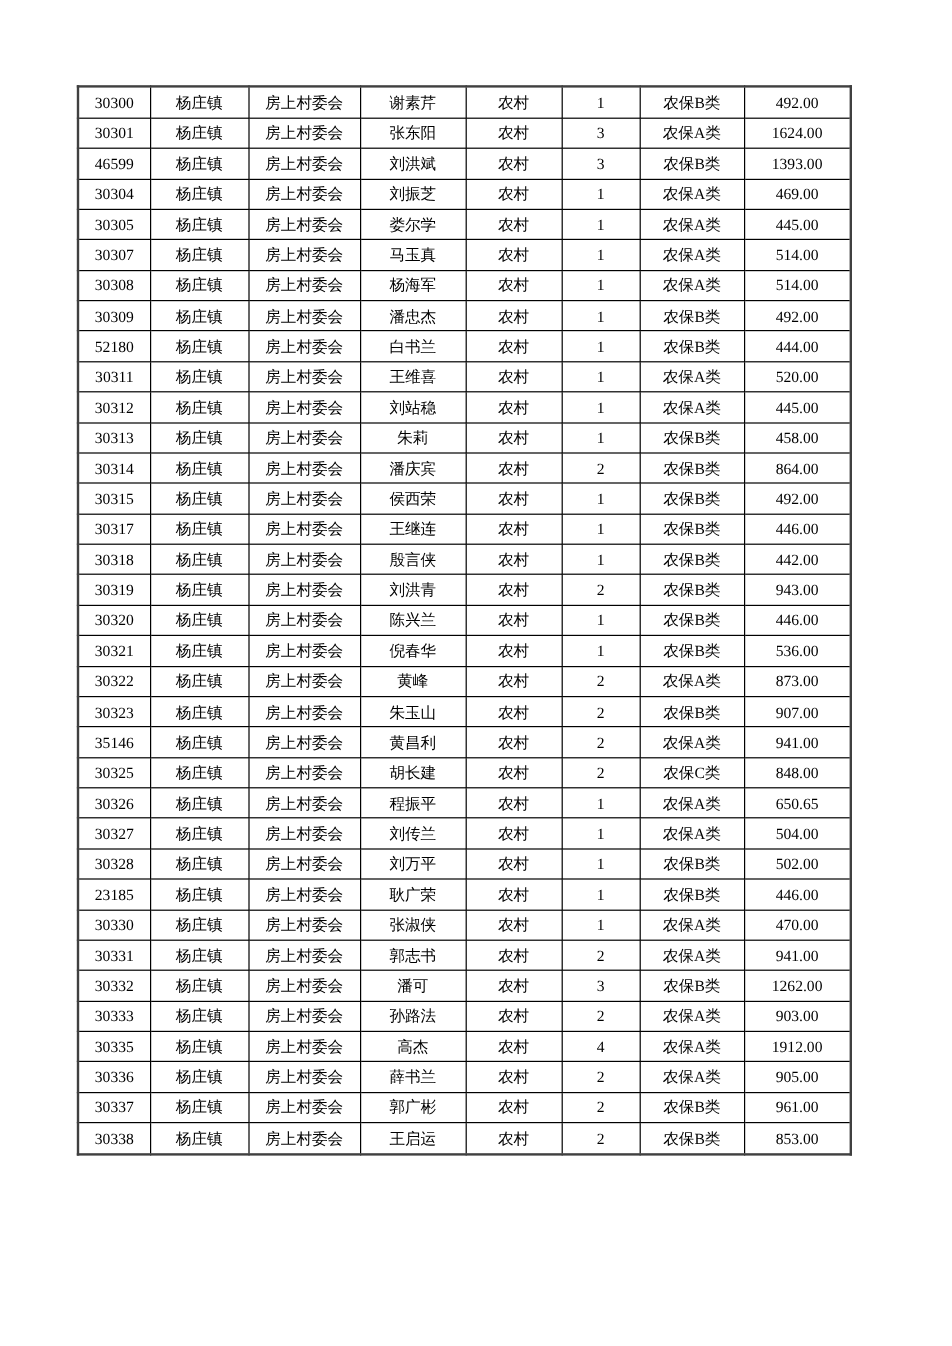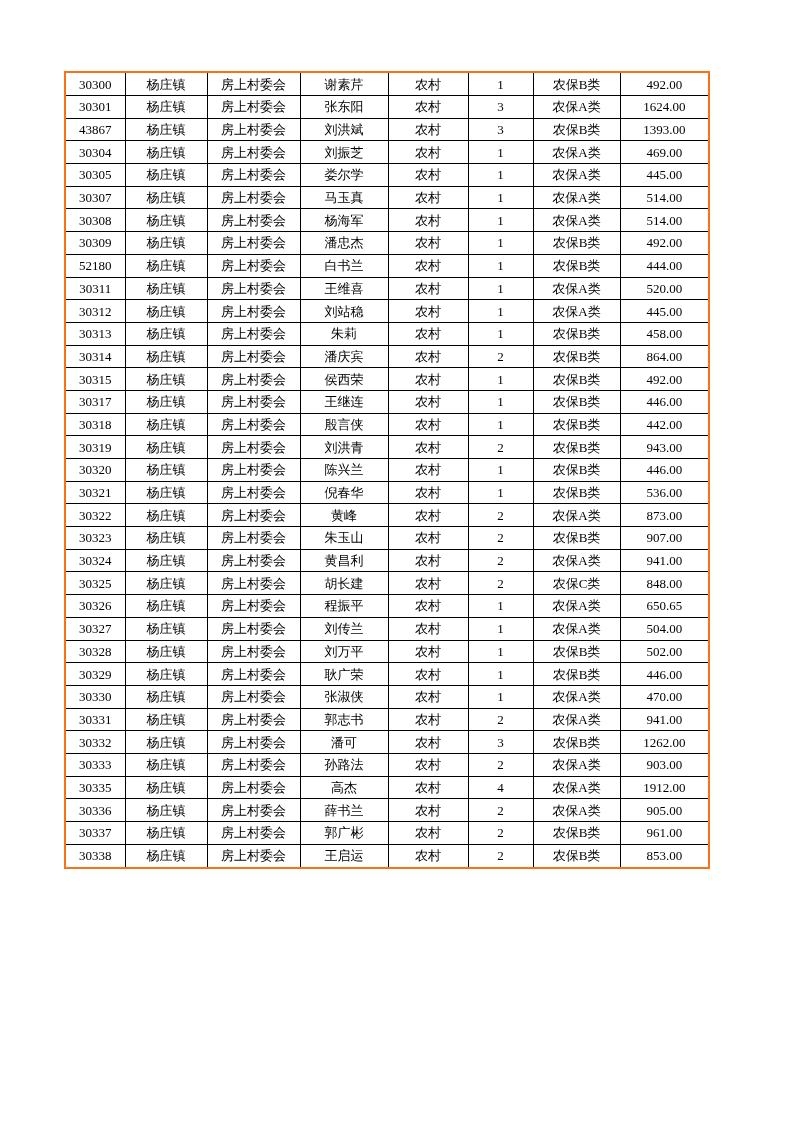--- a/index.html
+++ b/index.html
@@ -14,24 +14,24 @@
     background: #ffffff;
     overflow: hidden;
     font-family: "Liberation Serif", "DejaVu Serif", serif;
     color: #000000;
   }
   table.data-table {
     position: absolute;
     left: 64px;
     top: 71px;
     width: 644px;
-    height: 798px;
+    height: 892px;
     border-collapse: collapse;
     table-layout: fixed;
-    border: 2px solid #f97316;
+    border: 2px solid #404040;
   }
   table.data-table td {
     border: 1px solid #000000;
     text-align: center;
     vertical-align: middle;
     padding: 0;
     font-size: 13px;
     line-height: 1;
     white-space: nowrap;
     overflow: hidden;
@@ -78,21 +78,21 @@
           <td>30301</td>
           <td>杨庄镇</td>
           <td>房上村委会</td>
           <td>张东阳</td>
           <td>农村</td>
           <td>3</td>
           <td>农保A类</td>
           <td>1624.00</td>
         </tr>
         <tr>
-          <td>43867</td>
+          <td>46599</td>
           <td>杨庄镇</td>
           <td>房上村委会</td>
           <td>刘洪斌</td>
           <td>农村</td>
           <td>3</td>
           <td>农保B类</td>
           <td>1393.00</td>
         </tr>
         <tr>
           <td>30304</td>
@@ -268,21 +268,21 @@
           <td>30323</td>
           <td>杨庄镇</td>
           <td>房上村委会</td>
           <td>朱玉山</td>
           <td>农村</td>
           <td>2</td>
           <td>农保B类</td>
           <td>907.00</td>
         </tr>
         <tr>
-          <td>30324</td>
+          <td>35146</td>
           <td>杨庄镇</td>
           <td>房上村委会</td>
           <td>黄昌利</td>
           <td>农村</td>
           <td>2</td>
           <td>农保A类</td>
           <td>941.00</td>
         </tr>
         <tr>
           <td>30325</td>
@@ -318,21 +318,21 @@
           <td>30328</td>
           <td>杨庄镇</td>
           <td>房上村委会</td>
           <td>刘万平</td>
           <td>农村</td>
           <td>1</td>
           <td>农保B类</td>
           <td>502.00</td>
         </tr>
         <tr>
-          <td>30329</td>
+          <td>23185</td>
           <td>杨庄镇</td>
           <td>房上村委会</td>
           <td>耿广荣</td>
           <td>农村</td>
           <td>1</td>
           <td>农保B类</td>
           <td>446.00</td>
         </tr>
         <tr>
           <td>30330</td>

